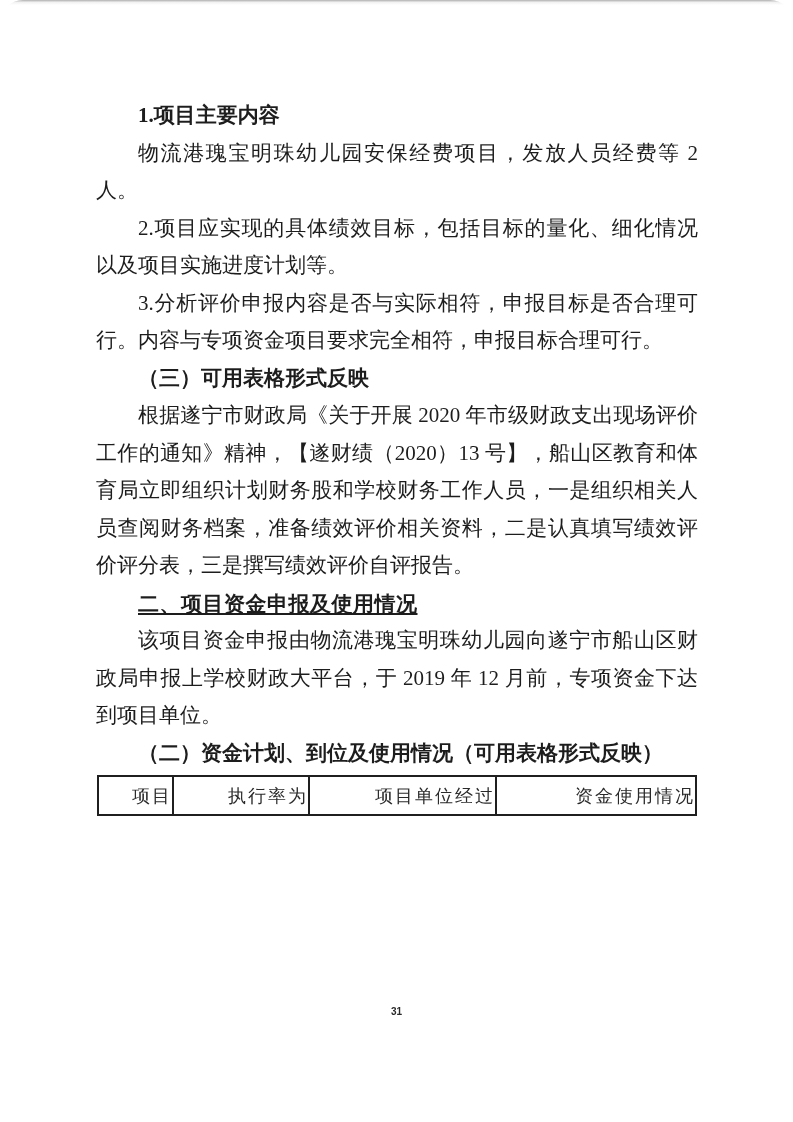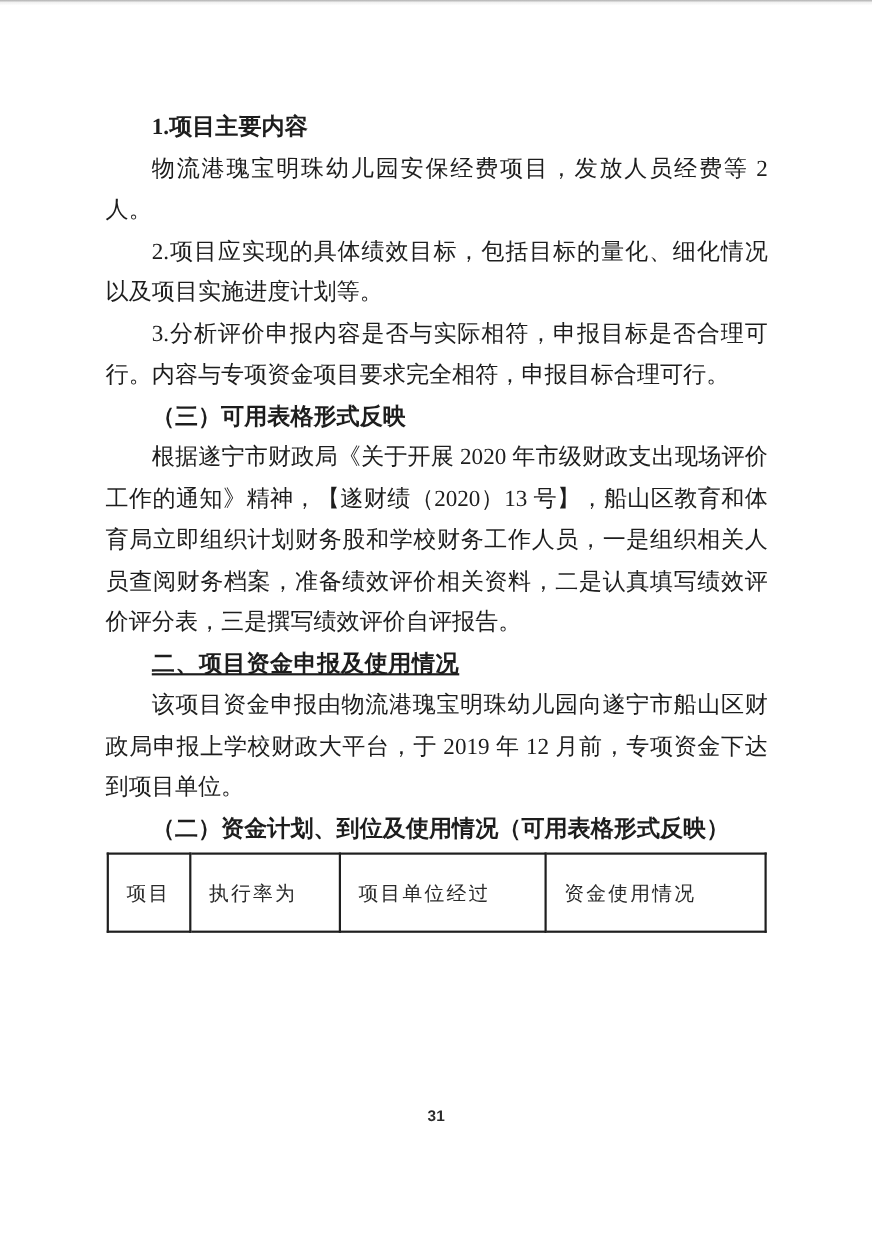--- a/index.html
+++ b/index.html
@@ -8,20 +8,21 @@
     background: #ffffff;
   }
   .page {
     position: relative;
     width: 793px;
     height: 1122px;
     background: #ffffff;
     overflow: hidden;
     font-family: "Liberation Serif", serif;
     color: #1d1d1d;
+    border-radius: 23px;
   }
   .scan-edge {
     position: absolute;
     top: 0; left: 0; right: 0;
     height: 5px;
     background: linear-gradient(180deg, rgba(110,110,110,0.55) 0%, rgba(200,200,200,0.25) 45%, rgba(255,255,255,0) 100%);
   }
   .content {
     position: absolute;
     top: 97px;
@@ -55,38 +56,38 @@
     width: 598px;
     margin-left: 1px;
     margin-top: 3px;
   }
   table.funds th {
     border: 2px solid #1f1f1f;
     height: 37px;
     font-weight: normal;
     font-size: 18px;
     letter-spacing: 2px;
-    text-align: left;
+    text-align: right;
     vertical-align: middle;
     color: #2a2a2a;
     font-family: "Liberation Serif", serif;
-    padding: 16px;
+    padding: 0;
   }
   .col-1 { width: 75px; }
   .col-2 { width: 136px; }
   .col-3 { width: 187px; }
   .col-4 { width: 200px; }
   .page-number {
     position: absolute;
     top: 1006px;
     left: 0;
     width: 100%;
     text-align: center;
     font-family: "Liberation Sans", sans-serif;
-    font-size: 14px;
+    font-size: 10px;
     font-weight: bold;
     color: #2a2a2a;
   }
 </style>
 </head>
 <body>
 
 <div class="page">
   <div class="scan-edge"></div>
 

